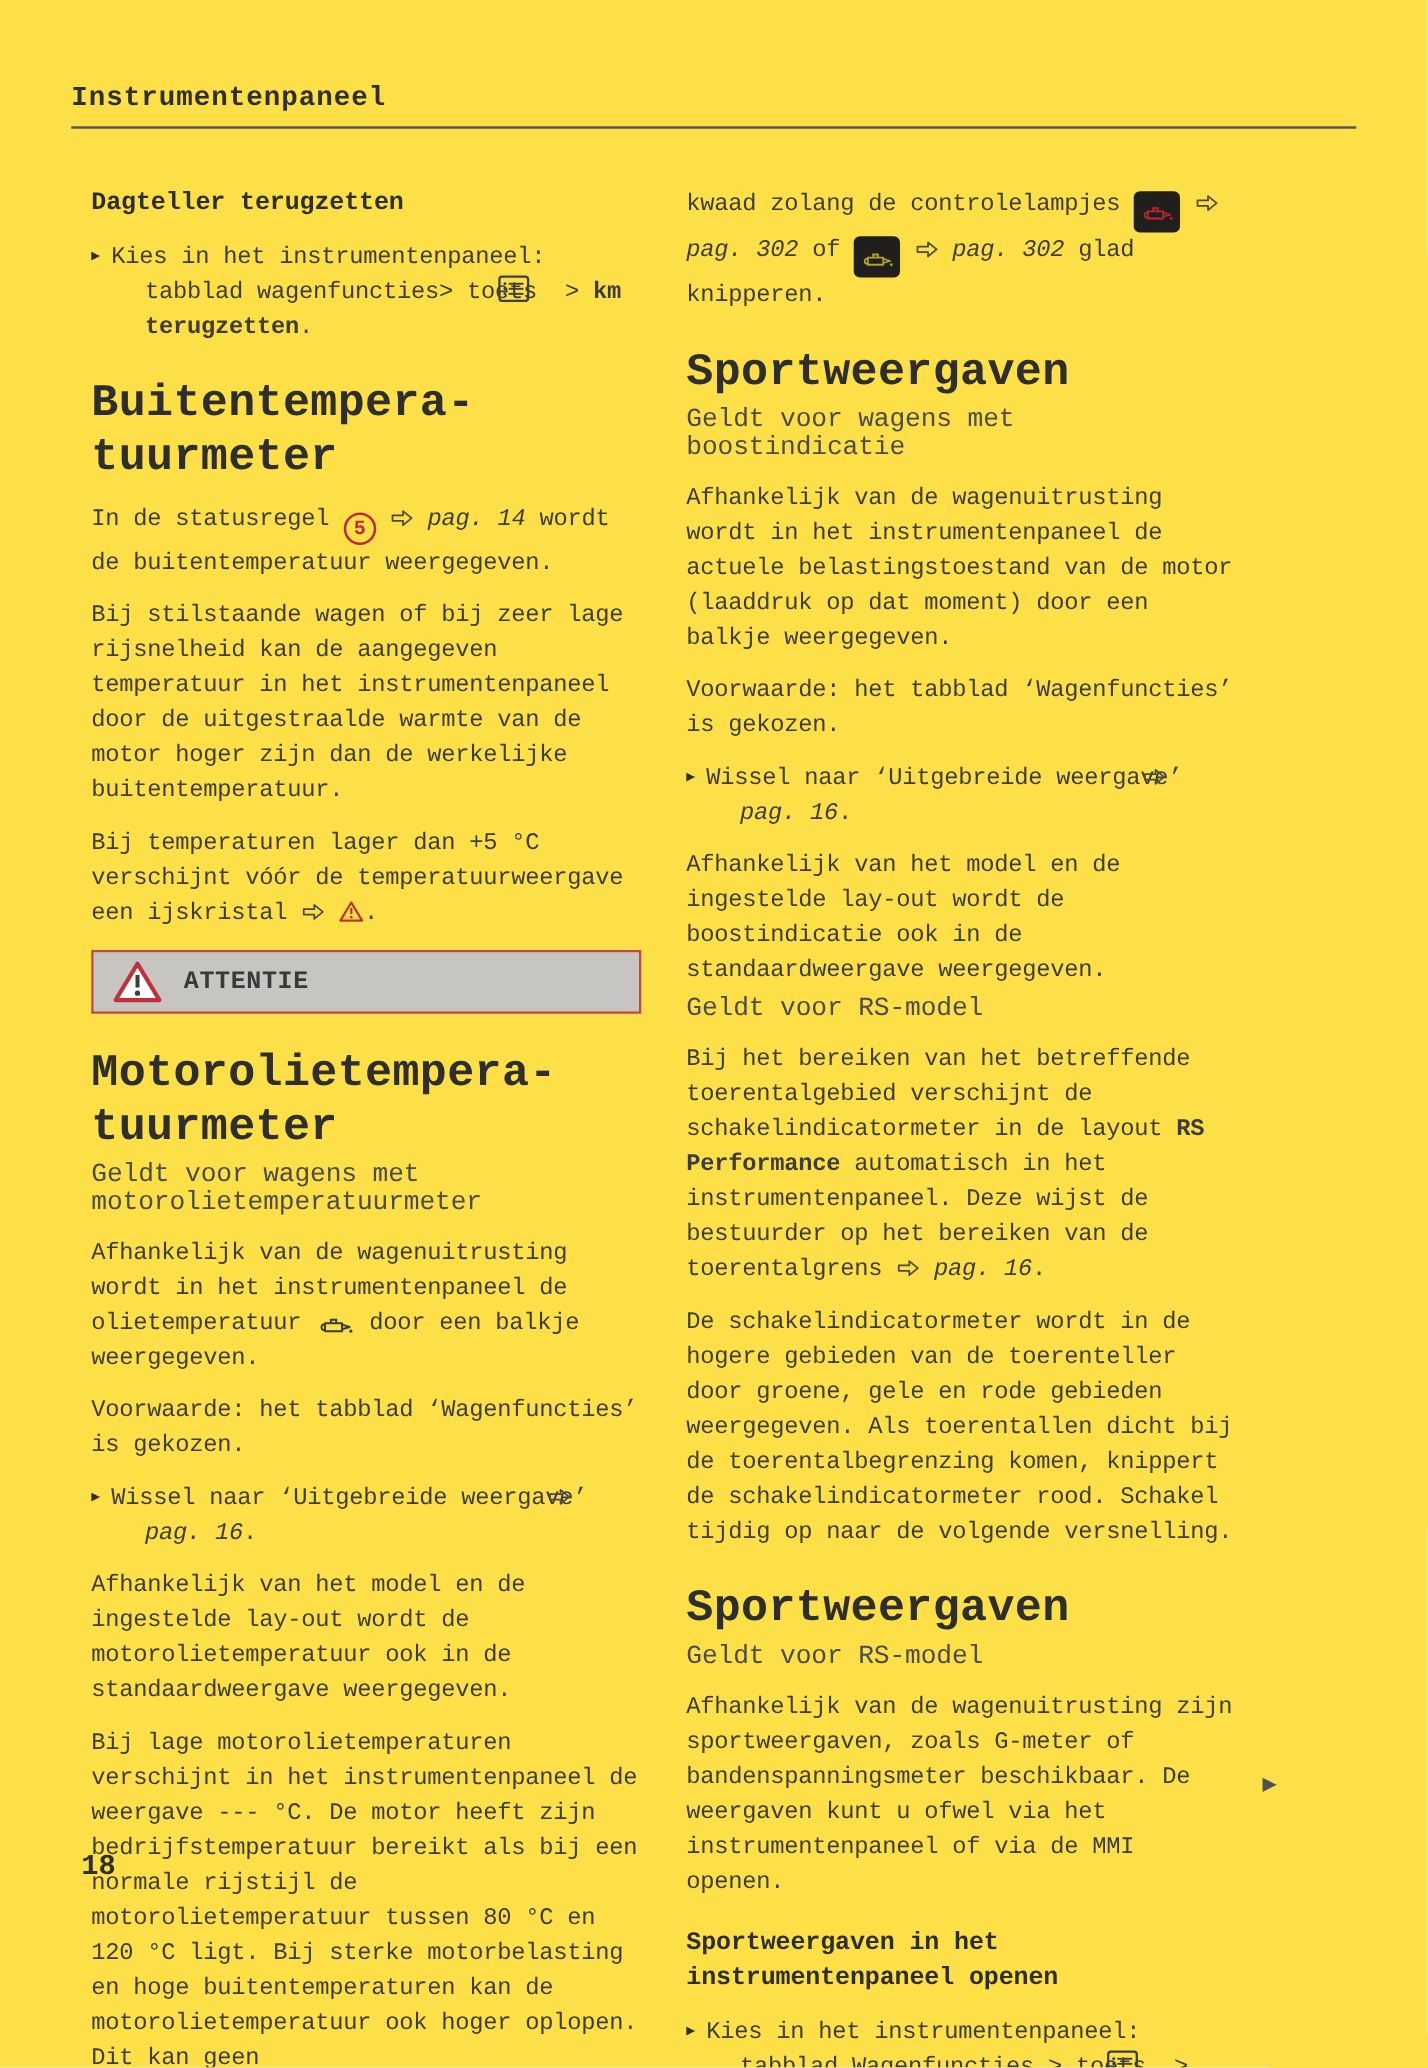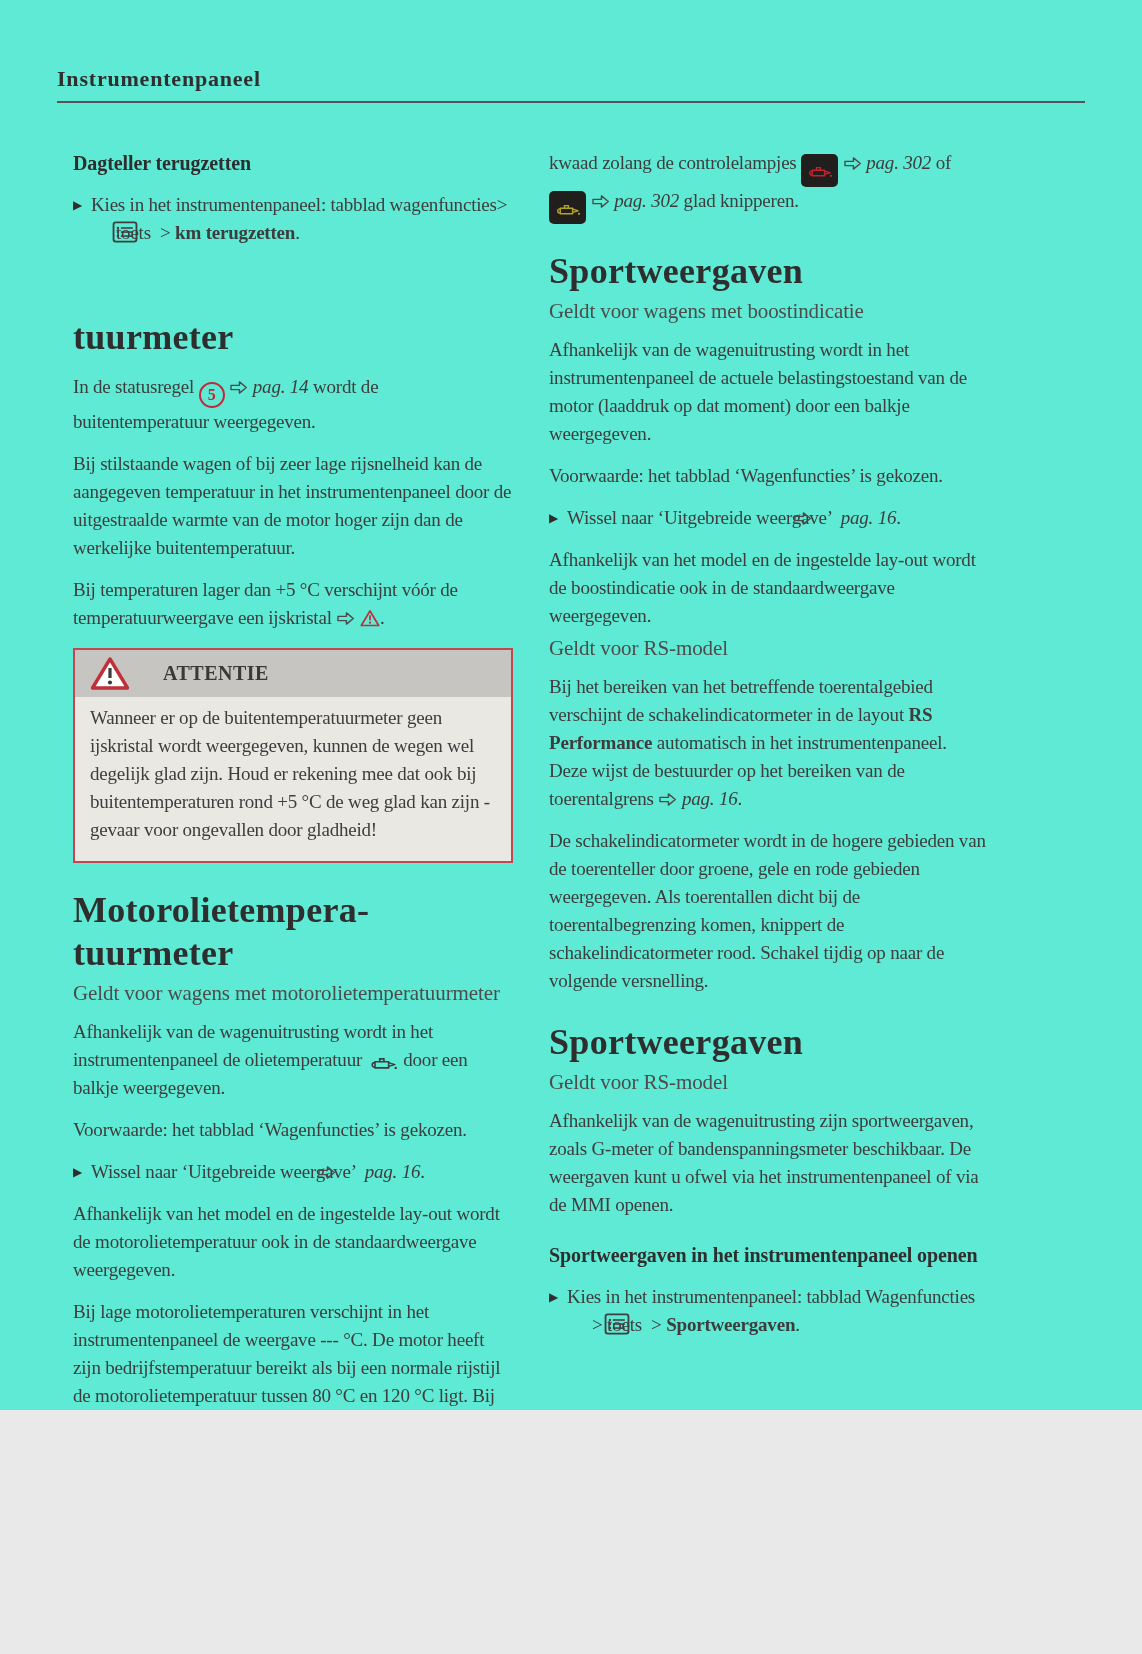--- a/index.html
+++ b/index.html
@@ -1,19 +1,19 @@
 <!DOCTYPE html>
 <html lang="nl"><head>
 <meta charset="utf-8">
 <style>
   html,body{margin:0;padding:0;background:#e9e9e9;}
   .page{
-    position:relative;width:1142px;height:1410px;margin:0 auto;
-    background:#5eead4;overflow:hidden;
-    font-family:Liberation Serif, serif;color:#3d3d3d;
+    position:relative;width:1142px;height:1654px;margin:0 auto;
+    background:#fde047;overflow:hidden;
+    font-family:Liberation Mono, monospace;color:#3d3d3d;
   }
   .header-title{
     position:absolute;left:57px;top:66px;font-size:22px;font-weight:bold;
     letter-spacing:0.8px;color:#2f2f2f;
   }
   .header-rule{position:absolute;left:57px;top:101px;width:1028px;height:2px;background:#55565a;}
   .columns{position:absolute;left:73px;top:124px;width:916px;display:flex;gap:36px;margin-top:25px;}
   .col{width:440px;}
   .col > :first-child{margin-top:0;}
   p.body{font-size:19px;line-height:28px;letter-spacing:-0.2px;margin:14px 0 0 0;}
@@ -43,21 +43,21 @@
     box-sizing:border-box;text-indent:0;
   }
   .lamp{
     display:inline-flex;width:37px;height:33px;border-radius:5px;background:#211f1e;
     align-items:center;justify-content:center;vertical-align:-9px;text-indent:0;
   }
   .lamp-red{color:#c1242e;}
   .lamp-yellow{color:#b5a421;}
   
   .warn-box{margin:16px 0 0 0;border:2px solid #c24750;background:#eae8e3;}
-  .warn-head{display:flex;align-items:center;gap:33px;background:#c7c5c1;padding:6px 15px;height:47px;box-sizing:border-box;}
+  .warn-head{display:flex;align-items:center;gap:17px;background:#c7c5c1;padding:6px 15px;height:47px;box-sizing:border-box;}
   .warn-title{font-size:20px;font-weight:bold;color:#393939;letter-spacing:0.5px;}
   .warn-body{padding:7px 15px 17px 15px;font-size:19px;line-height:28px;letter-spacing:-0.2px;}
   .page-number{position:absolute;left:65px;top:1480px;font-size:23px;font-weight:bold;color:#2e2e2e;}
   .continue-marker{position:absolute;left:1010px;top:1416px;font-size:19px;color:#4d5156;}
 </style>
 </head>
 <body>
 
 <svg width="0" height="0" style="position:absolute" aria-hidden="true">
   <defs>
@@ -104,21 +104,21 @@
 
       <div class="h2">Dagteller terugzetten</div>
 
       <div class="step"><span class="marker">▶</span><span>Kies in het instrumentenpaneel: tabblad wagenfuncties&gt; toets</span>
         <span class="ic ic-listkey"><svg width="26" height="22">
               <use href="#i-listkey"></use>
             </svg></span>
         <span>&gt;</span>
         <span class="bold">km terugzetten</span><span>.</span></div>
 
-      <div class="h1"><br><span>tuurmeter</span></div>
+      <div class="h1"><span>Buitentempera-</span><br><span>tuurmeter</span></div>
 
       <p class="body"><span>In de statusregel</span>
         <span class="badge5">5</span>
         <span class="ic ic-arrow"><svg width="19" height="15">
               <use href="#i-arrow"></use>
             </svg></span>
         <span class="ref">pag. 14</span>
         <span>wordt de buitentemperatuur weergegeven.</span></p>
 
       <p class="body">Bij stilstaande wagen of bij zeer lage rijsnelheid kan de aangegeven temperatuur in het instrumentenpaneel door de uitgestraalde warmte van de motor hoger zijn dan de werkelijke buitentemperatuur.</p>
@@ -131,21 +131,20 @@
               <use href="#i-tri"></use>
             </svg></span><span>.</span></p>
 
       <div class="warn-box">
         <div class="warn-head">
           <span class="ic"><svg width="40" height="35">
                 <use href="#i-tri-fill"></use>
               </svg></span>
           <span class="warn-title">ATTENTIE</span>
         </div>
-        <div class="warn-body">Wanneer er op de buitentemperatuurmeter geen ijskristal wordt weergegeven, kunnen de wegen wel degelijk glad zijn. Houd er rekening mee dat ook bij buitentemperaturen rond +5 °C de weg glad kan zijn - gevaar voor ongevallen door gladheid!</div>
       </div>
 
       <div class="h1"><span>Motorolietempera-</span><br><span>tuurmeter</span></div>
       <div class="subtitle">Geldt voor wagens met motorolietemperatuurmeter</div>
 
       <p class="body"><span>Afhankelijk van de wagenuitrusting wordt in het instrumentenpaneel de olietemperatuur</span>
         <span class="ic ic-oil"><svg width="32" height="17">
               <use href="#i-oil"></use>
             </svg></span>
         <span>door een balkje weergegeven.</span></p>

